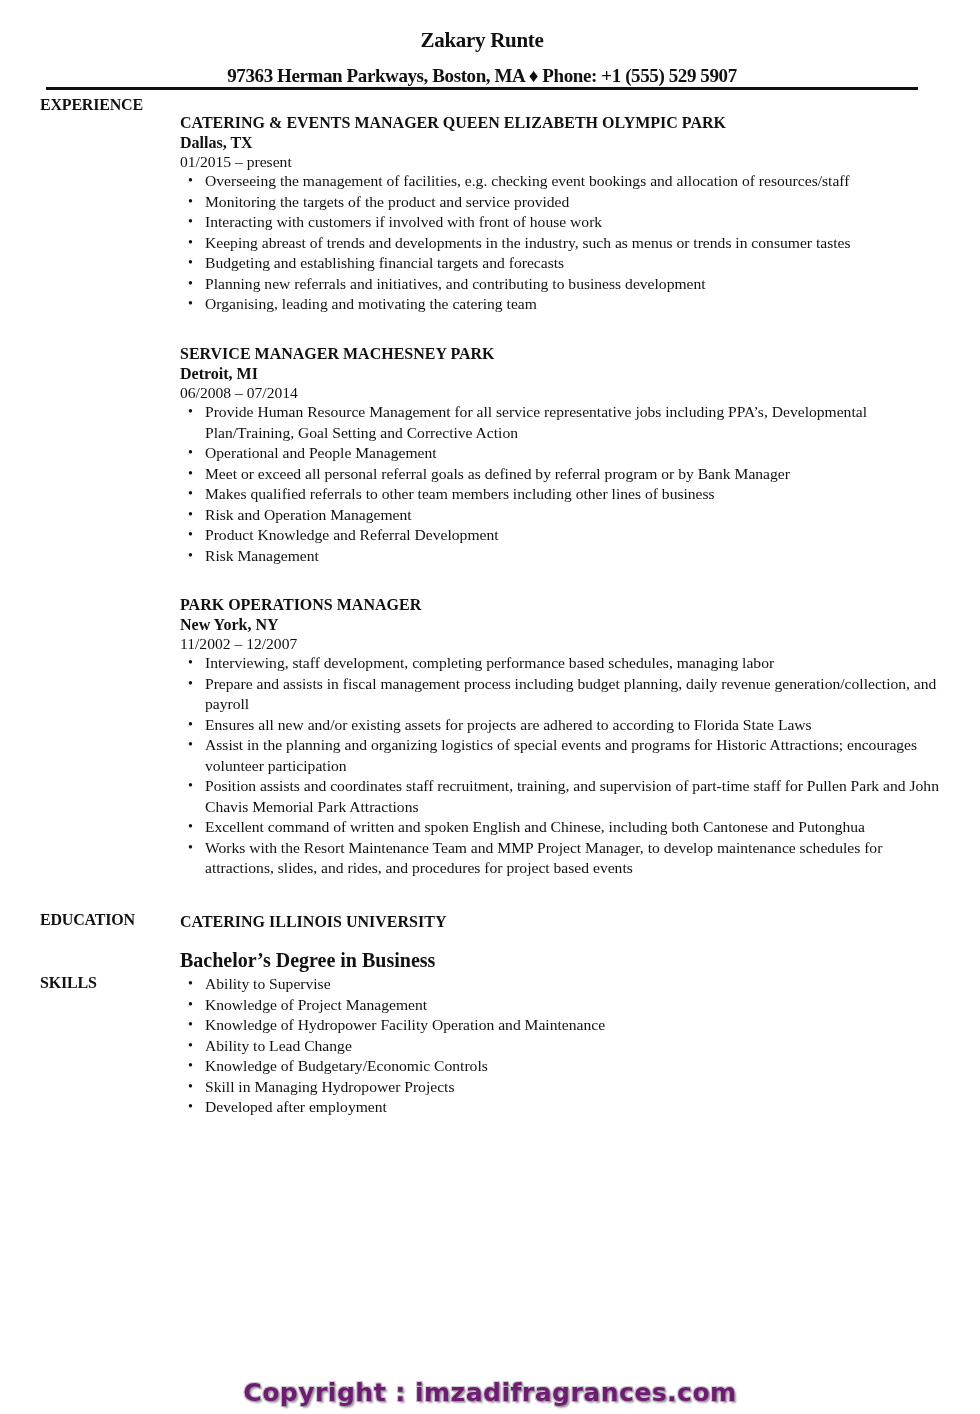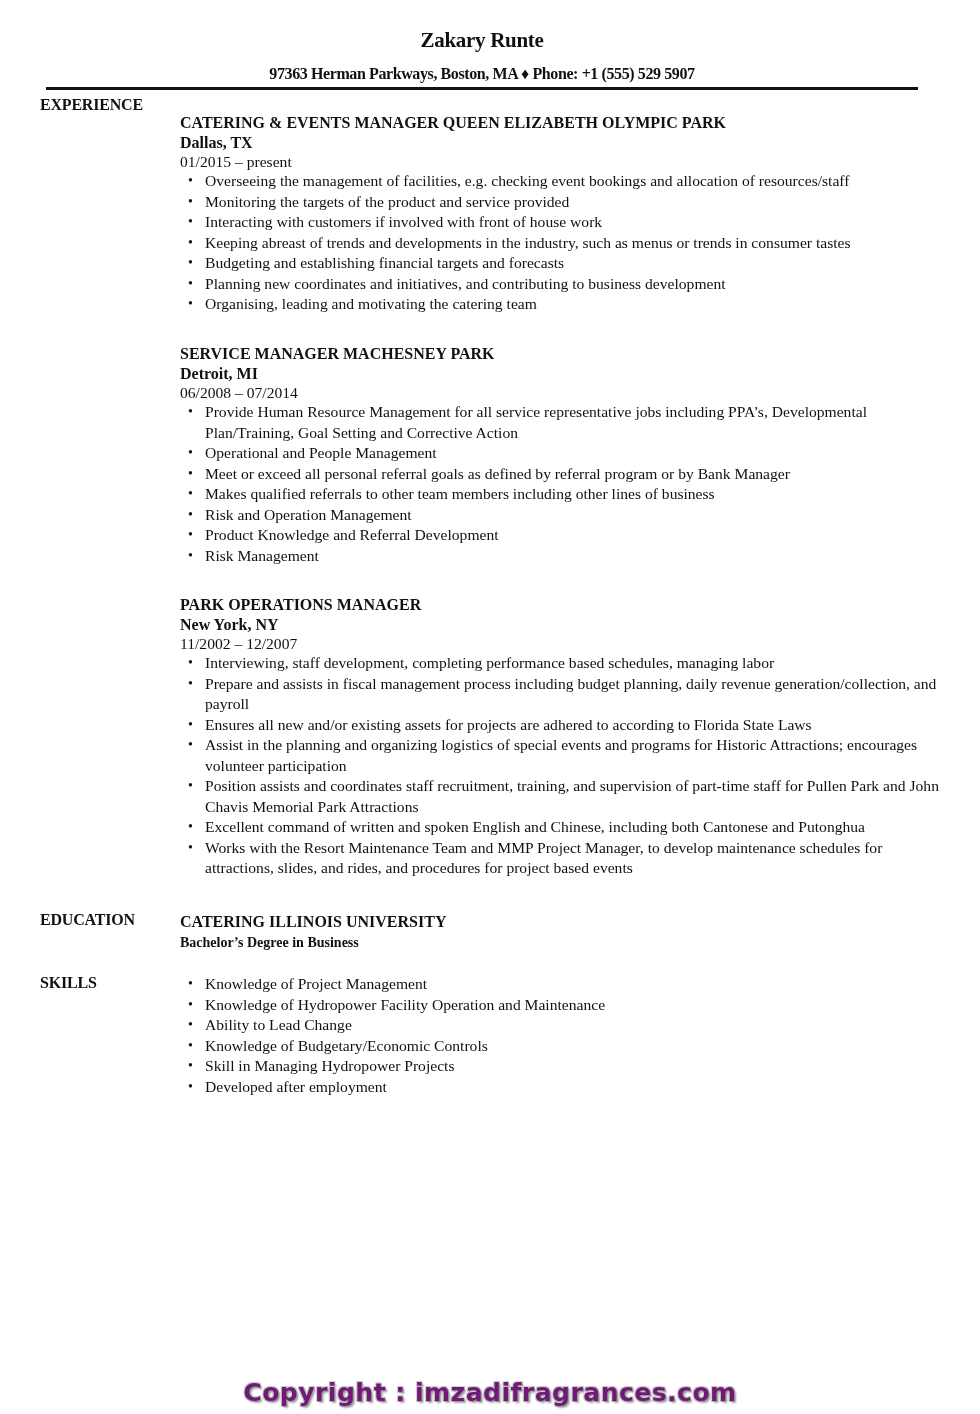--- a/index.html
+++ b/index.html
@@ -7,21 +7,21 @@
     width: 980px; height: 1414px; position: relative; overflow: hidden;
     font-family: "Liberation Serif", "DejaVu Serif", serif;
     color: #111;
   }
   .name {
     position: absolute; top: 28px; left: 0; width: 964px;
     text-align: center; font-weight: bold; font-size: 21px; letter-spacing: -0.3px;
   }
   .contact {
     position: absolute; top: 65px; left: 0; width: 964px;
-    text-align: center; font-weight: bold; font-size: 16px; letter-spacing: -0.4px;
+    text-align: center; font-weight: bold; font-size: 19px; letter-spacing: -0.4px;
   }
   .rule {
     position: absolute; top: 87px; left: 46px; width: 872px; height: 3px; background: #111;
   }
   .section-label {
     position: absolute; left: 40px; font-weight: bold; font-size: 16px; letter-spacing: -0.2px;
   }
   .col {
     position: absolute; left: 180px; width: 760px;
     font-size: 15.6px; line-height: 20.5px;
@@ -55,21 +55,21 @@
   <div class="job" style="top:0px;">
     <div class="job-title">CATERING &amp; EVENTS MANAGER QUEEN ELIZABETH OLYMPIC PARK</div>
     <div class="job-loc">Dallas, TX</div>
     <div class="job-dates">01/2015 – present</div>
     <ul>
       <li>Overseeing the management of facilities, e.g. checking event bookings and allocation of resources/staff</li>
       <li>Monitoring the targets of the product and service provided</li>
       <li>Interacting with customers if involved with front of house work</li>
       <li>Keeping abreast of trends and developments in the industry, such as menus or trends in consumer tastes</li>
       <li>Budgeting and establishing financial targets and forecasts</li>
-      <li>Planning new coordinates and initiatives, and contributing to business development</li>
+      <li>Planning new referrals and initiatives, and contributing to business development</li>
       <li>Organising, leading and motivating the catering team</li>
     </ul>
   </div>
 
   <div class="job" style="top:231px;">
     <div class="job-title">SERVICE MANAGER MACHESNEY PARK</div>
     <div class="job-loc">Detroit, MI</div>
     <div class="job-dates">06/2008 – 07/2014</div>
     <ul>
       <li>Provide Human Resource Management for all service representative jobs including PPA’s, Developmental Plan/Training, Goal Setting and Corrective Action</li>
@@ -94,26 +94,27 @@
       <li>Position assists and coordinates staff recruitment, training, and supervision of part-time staff for Pullen Park and John Chavis Memorial Park Attractions</li>
       <li>Excellent command of written and spoken English and Chinese, including both Cantonese and Putonghua</li>
       <li>Works with the Resort Maintenance Team and MMP Project Manager, to develop maintenance schedules for attractions, slides, and rides, and procedures for project based events</li>
     </ul>
   </div>
 </div>
 
 <div class="section-label" style="top:911px;">EDUCATION</div>
 <div class="col" style="top:911px;">
   <div class="job-title" style="line-height:22px;">CATERING ILLINOIS UNIVERSITY</div>
-  <div class="job-loc" style="font-size:14px;">Bachelor’s Degree in Business</div>
+  <div class="job-loc" style="font-size:20px;margin-top:17px;">Bachelor’s Degree in Business</div>
 </div>
 
 <div class="section-label" style="top:974px;">SKILLS</div>
 <div class="col" style="top:974px;">
   <ul>
+    <li>Ability to Supervise</li>
     <li>Knowledge of Project Management</li>
     <li>Knowledge of Hydropower Facility Operation and Maintenance</li>
     <li>Ability to Lead Change</li>
     <li>Knowledge of Budgetary/Economic Controls</li>
     <li>Skill in Managing Hydropower Projects</li>
     <li>Developed after employment</li>
   </ul>
 </div>
 
 <div class="watermark">Copyright : imzadifragrances.com</div>

